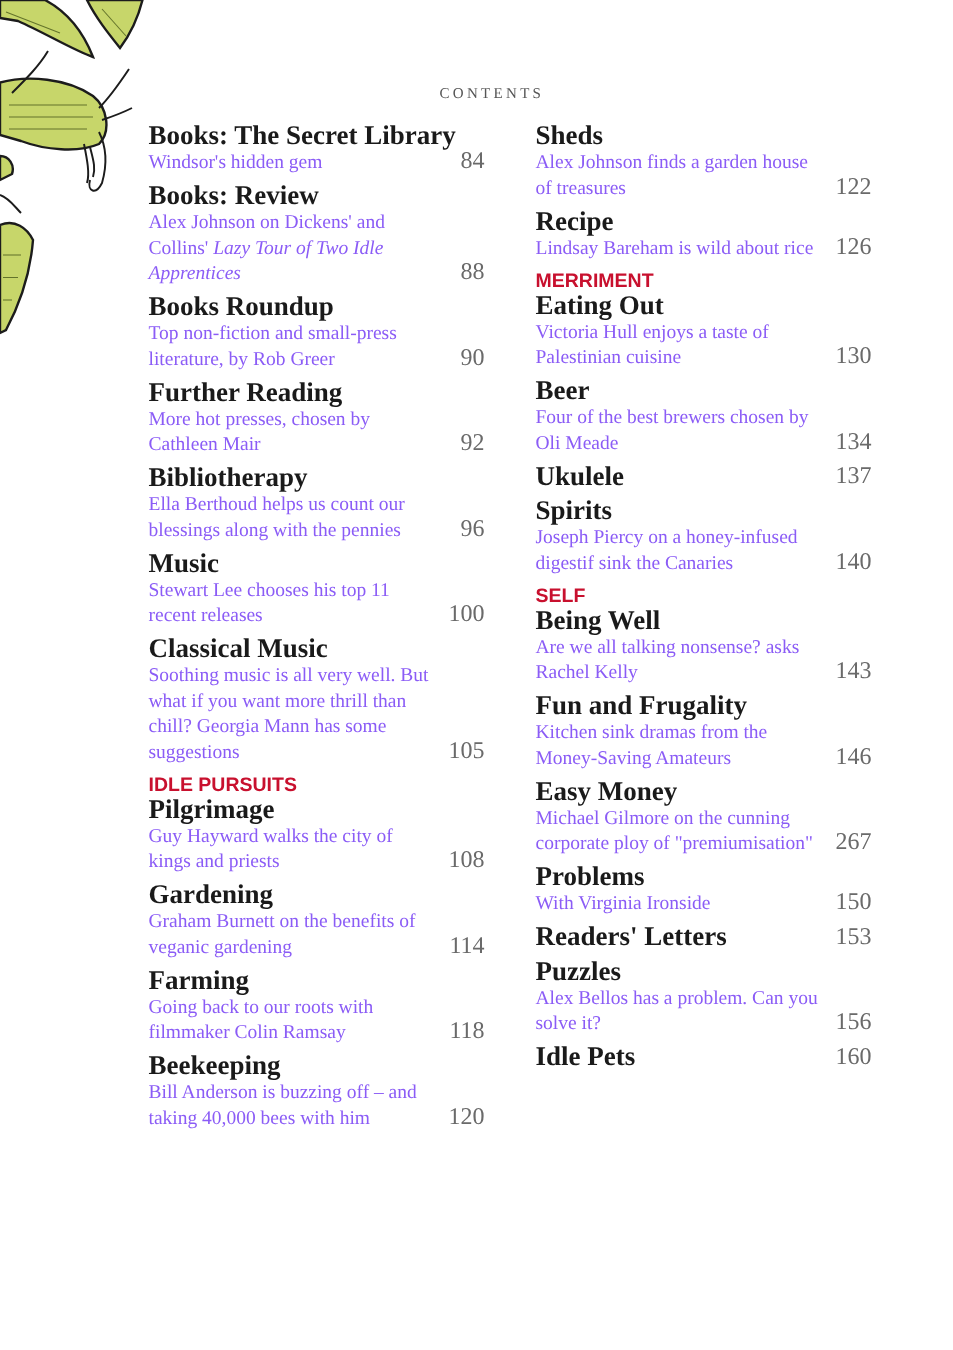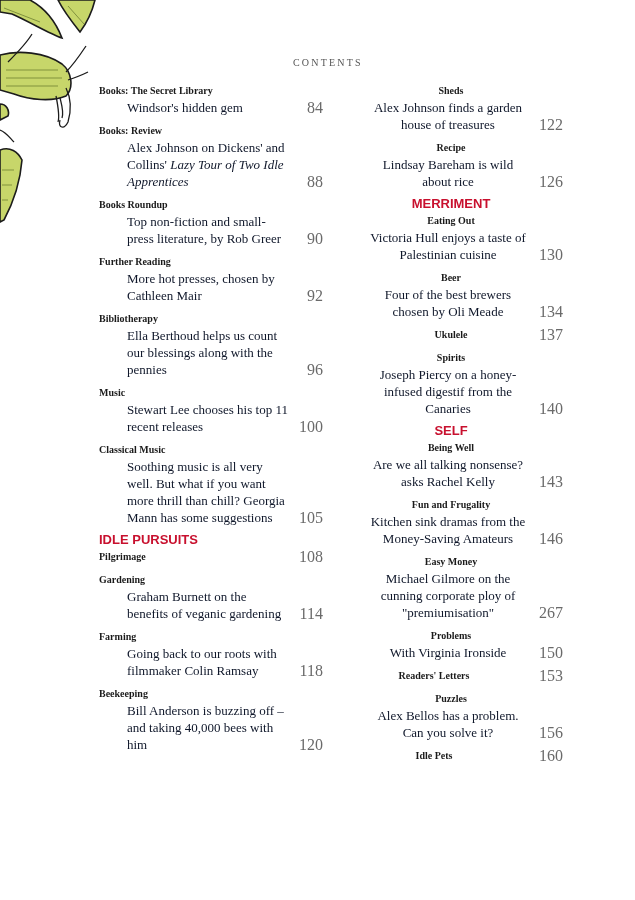--- a/index.html
+++ b/index.html
@@ -3,24 +3,24 @@
 <meta charset="utf-8">
 <style>
   html, body { margin: 0; padding: 0; background: #ffffff; }
   body { width: 635px; height: 900px; position: relative; overflow: hidden;
          font-family: "Liberation Serif", "DejaVu Serif", serif; }
   .illustration { position: absolute; left: 0; top: 0; width: 110px; height: 240px; }
   .contents-label { position: absolute; left: 293px; top: 57px; font-size: 10px;
                     letter-spacing: 2.2px; color: #555; text-align: right; }
   .col { position: absolute; top: 82px; width: 224px; }
   .col-left { left: 99px; }
-  .col-right { left: 339px; text-align: center; }
+  .col-right { left: 357px; }
   .entry { position: relative; margin-bottom: 6px; }
-  .entry-title { font-size: 10px; line-height: 17px; font-weight: bold; color: #1a1a1a; }
-  .entry-desc { font-size: 13px; line-height: 17px; color: #0f172a; padding-right: 34px; margin-left: 28px; }
+  .entry-title { font-size: 18px; line-height: 17px; font-weight: bold; color: #1a1a1a; }
+  .entry-desc { font-size: 13px; line-height: 17px; color: #8b5cf6; padding-right: 34px; }
   .entry-page { position: absolute; right: 0; bottom: 0; font-size: 16px; line-height: 17px;
                 color: #6a6a6a; }
   .entry-title.with-page { padding-right: 34px; }
   .section-head { font-family: "Liberation Sans", "DejaVu Sans", sans-serif; font-weight: bold;
                   font-size: 13px; line-height: 16px; color: #c8102e; }
   .desc-it { font-style: italic; }
 </style>
 </head>
 <body>
 
@@ -88,20 +88,21 @@
   </div>
   <div class="entry">
     <div class="entry-title">Classical Music</div>
     <div class="entry-desc">Soothing music is all very well. But what if you want more thrill than chill? Georgia Mann has some suggestions</div>
     <div class="entry-page">105</div>
   </div>
 
   <div class="section-head">IDLE PURSUITS</div>
   <div class="entry">
     <div class="entry-title">Pilgrimage</div>
+    <div class="entry-desc">Guy Hayward walks the city of kings and priests</div>
     <div class="entry-page">108</div>
   </div>
   <div class="entry">
     <div class="entry-title">Gardening</div>
     <div class="entry-desc">Graham Burnett on the benefits of veganic gardening</div>
     <div class="entry-page">114</div>
   </div>
   <div class="entry">
     <div class="entry-title">Farming</div>
     <div class="entry-desc">Going back to our roots with filmmaker Colin Ramsay</div>
@@ -136,21 +137,21 @@
     <div class="entry-title">Beer</div>
     <div class="entry-desc">Four of the best brewers chosen by Oli Meade</div>
     <div class="entry-page">134</div>
   </div>
   <div class="entry">
     <div class="entry-title">Ukulele</div>
     <div class="entry-page">137</div>
   </div>
   <div class="entry">
     <div class="entry-title">Spirits</div>
-    <div class="entry-desc">Joseph Piercy on a honey-infused digestif from the Canaries</div>
+    <div class="entry-desc">Joseph Piercy on a honey-infused digestif sink the Canaries</div>
     <div class="entry-page">140</div>
   </div>
 
   <div class="section-head">SELF</div>
   <div class="entry">
     <div class="entry-title">Being Well</div>
     <div class="entry-desc">Are we all talking nonsense? asks Rachel Kelly</div>
     <div class="entry-page">143</div>
   </div>
   <div class="entry">

